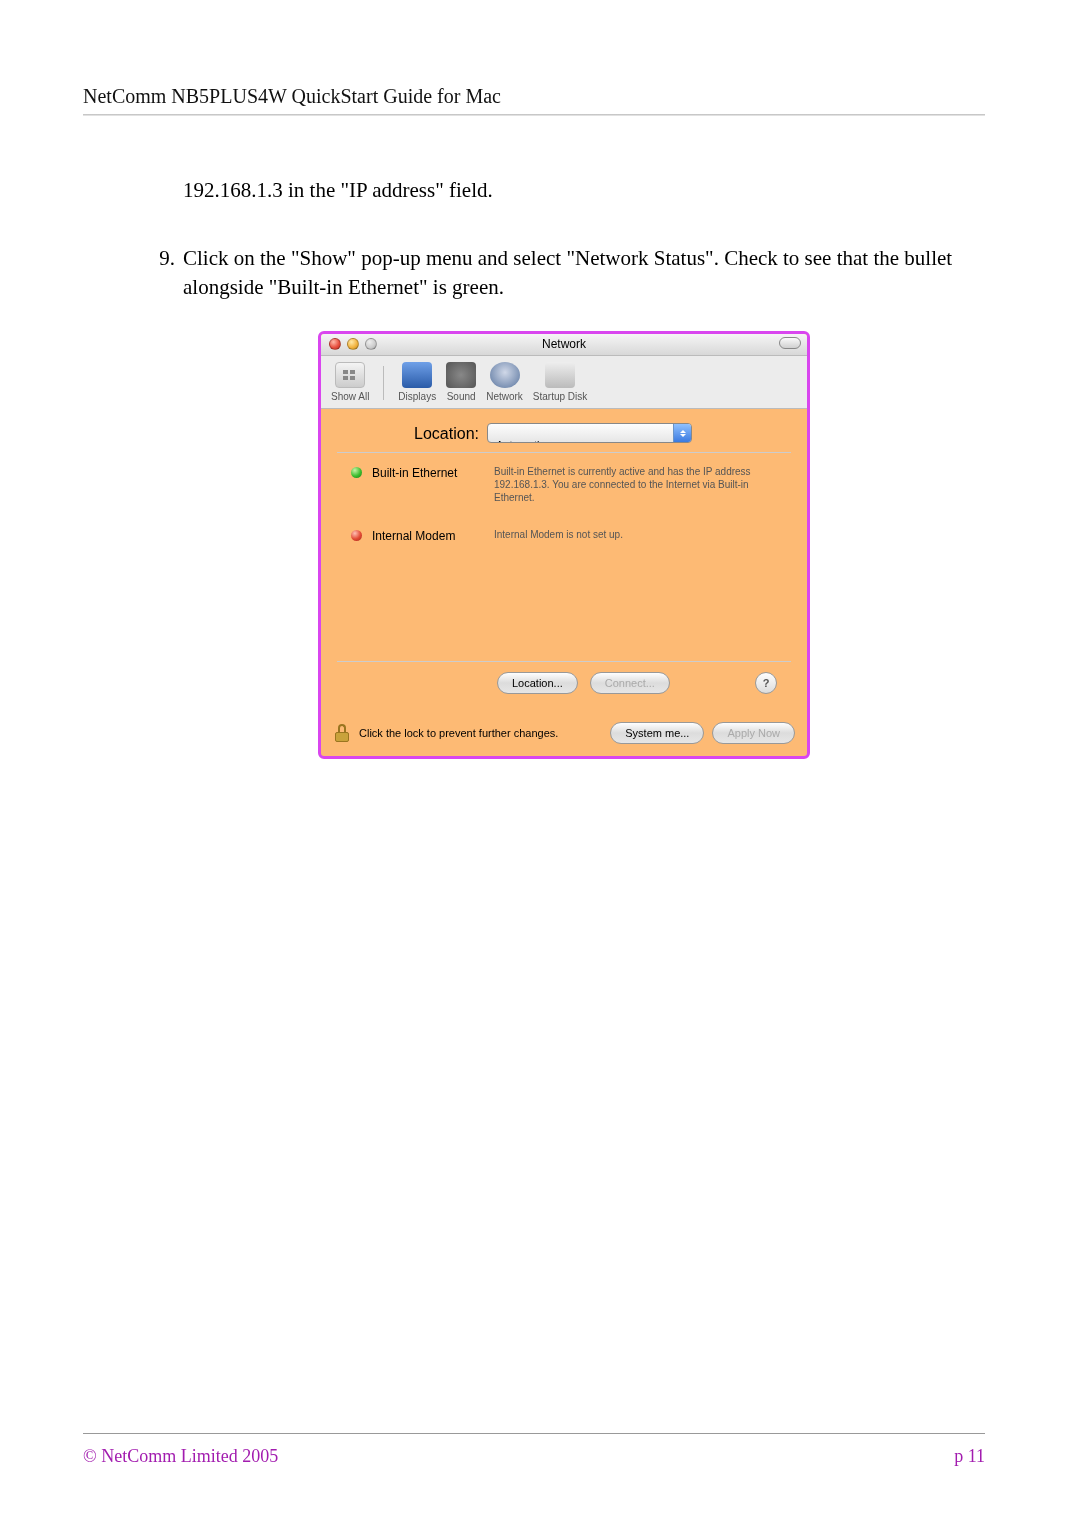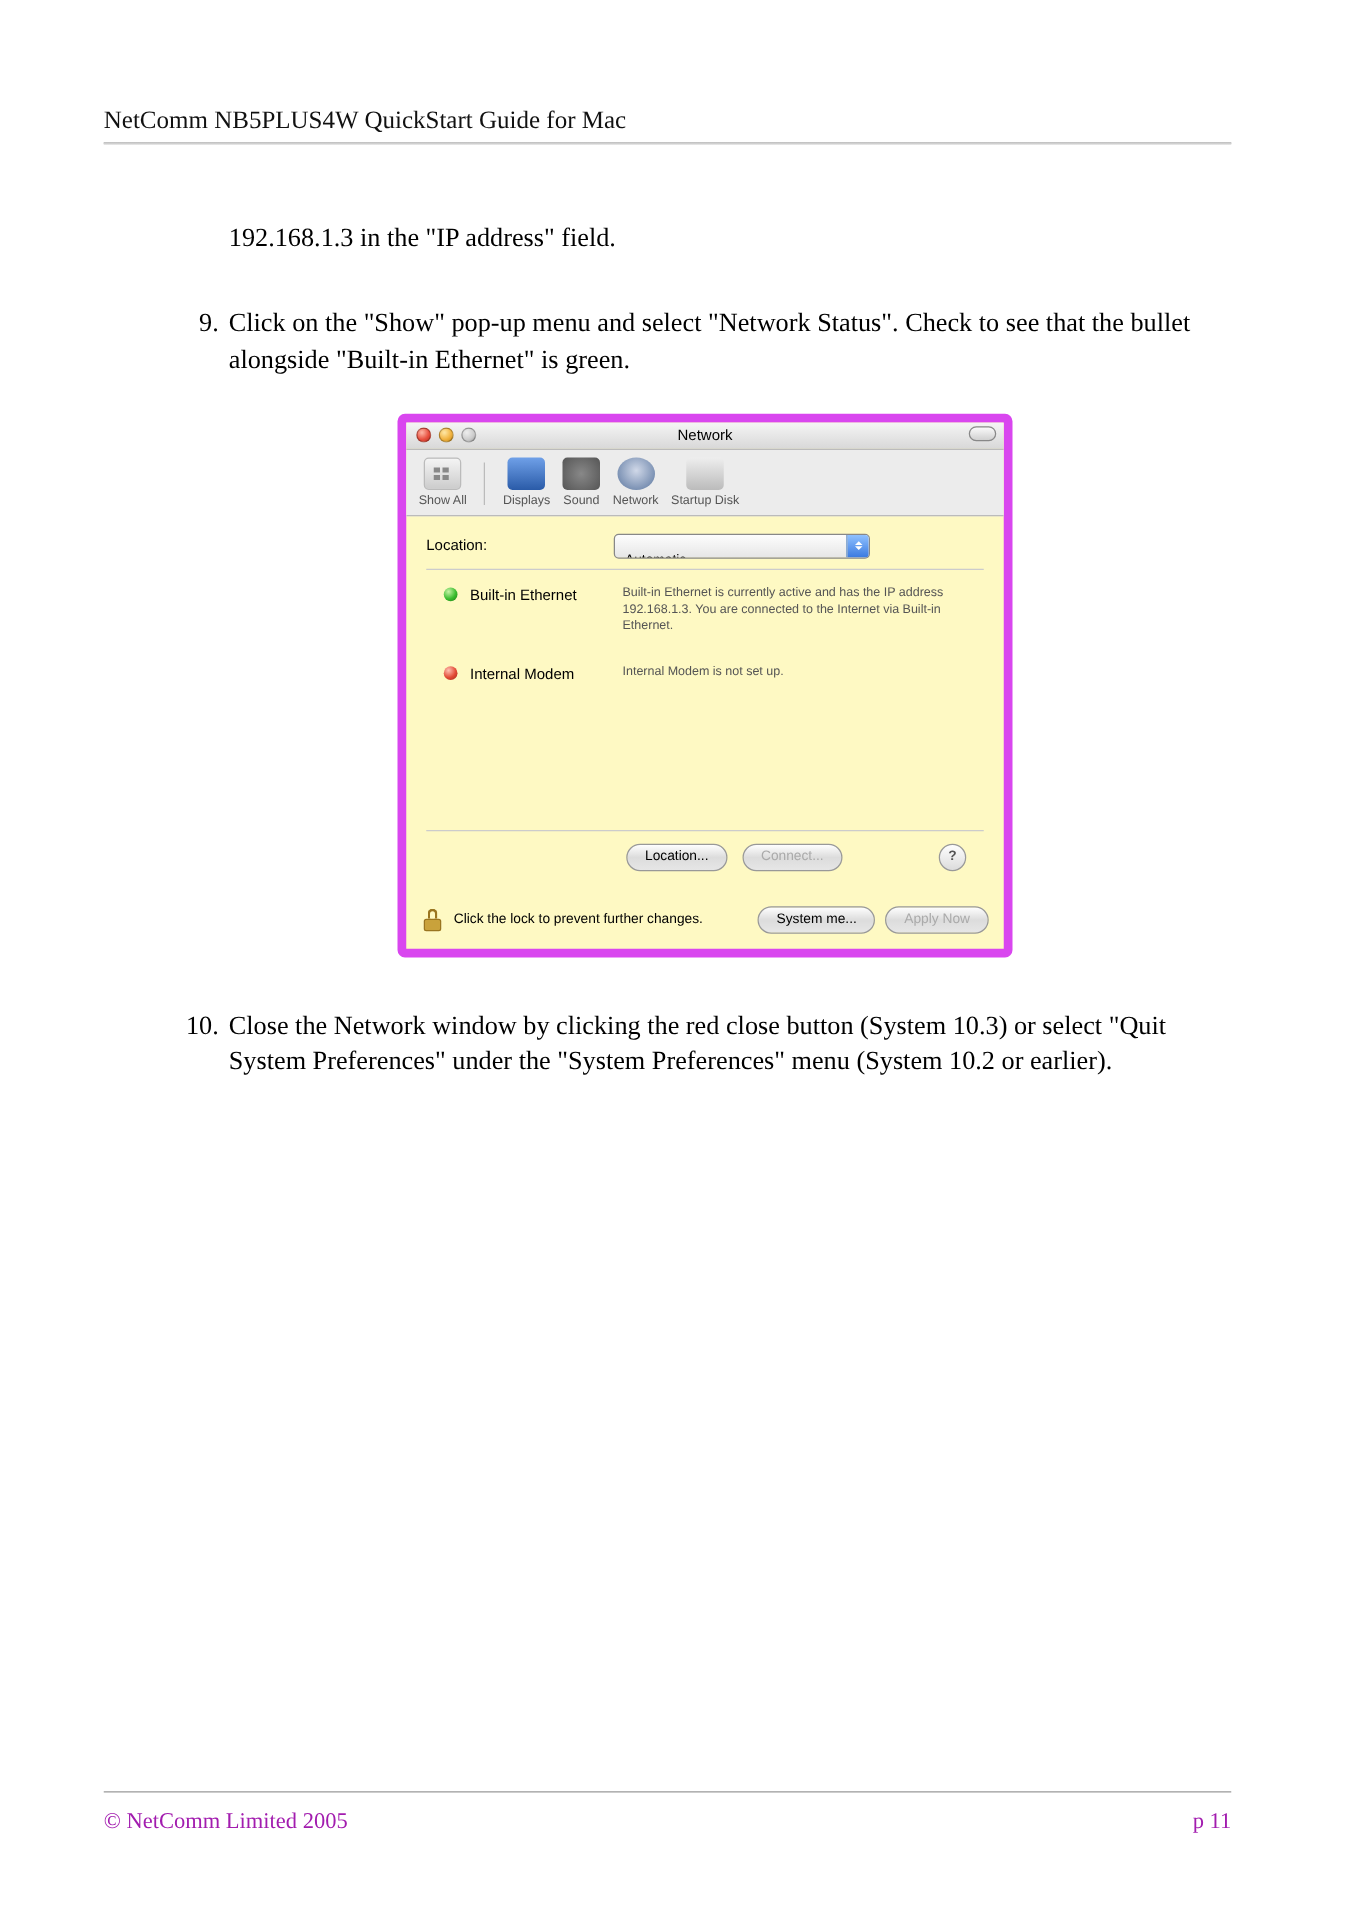--- a/index.html
+++ b/index.html
@@ -46,22 +46,22 @@
 .num { width: 40px; flex: none; text-align: right; padding-right: 8px; }
 .body { flex: 1; }
 .screenshot-wrap {
   display: flex;
   justify-content: center;
   margin: 30px 0 40px 0;
 }
 
 .mac-window {
   width: 492px;
-  border: 7px solid #d946ef;
-  background: #fef9c3;
+  border: 3px solid #d946ef;
+  background: #fdba74;
   font-family: "Lucida Grande", "Helvetica Neue", Arial, sans-serif;
   font-size: 11px;
   color: #000;
   border-radius: 6px;
   overflow: hidden;
 }
 .titlebar {
   height: 22px;
   background: linear-gradient(#f5f5f5, #d8d8d8);
   position: relative;
@@ -97,21 +97,21 @@
 .tbicon.displays { background: linear-gradient(#6fa0e8,#2a5ba8); }
 .tbicon.sound { background: radial-gradient(circle,#888,#555); }
 .tbicon.network {
   background: radial-gradient(circle at 50% 40%, #d0d8e8, #7c92b4 70%, #5a6f8f);
   border-radius: 50%;
 }
 .tbicon.startup { background: linear-gradient(#eee,#bbb); }
 .sep { width:1px; height:34px; background:#bbb; margin:0 4px; }
 .form-area { padding: 14px 16px 10px 16px; }
 .form-row { display:flex; align-items:center; margin-bottom: 8px; }
-.form-row .lab { width: 150px; text-align:left; padding-right: 8px; color:#000; font-size: 12px; }
+.form-row .lab { width: 150px; text-align:right; padding-right: 8px; color:#000; font-size: 16px; }
 .aqua-select {
   display:flex; align-items:center; height:20px;
   border:1px solid #888; border-radius:4px; overflow:hidden;
   background:linear-gradient(#fdfdfd,#e6e6e6);
   width: 205px; position:relative;
 }
 .aqua-select .val { padding: 0 8px; flex:1; font-size:11px;margin-top:24px; }
 .aqua-select .btn {
   width:18px; height:100%;
   background: linear-gradient(#8fc1ff,#3b7ae0);
@@ -263,23 +263,19 @@
             <div class="lock-body"></div>
           </div>
           <span>Click the lock to prevent further changes.</span>
           <span class="spacer"></span>
           <div class="aqua-btn">System me...</div>
           <div class="aqua-btn disabled">Apply Now</div>
         </div>
       </div>
     </div>
 
-    <div class="item">
-      <div class="num">10.</div>
-      <div class="body step10-body">Close the Network window by clicking the red close button (System 10.3) or select "Quit System Preferences" under the "System Preferences" menu (System 10.2 or earlier).</div>
-    </div>
   </div>
 
   <div class="footer">
     <span>© NetComm Limited 2005</span>
     <span>p 11</span>
   </div>
 </div>
 
 </body></html>

